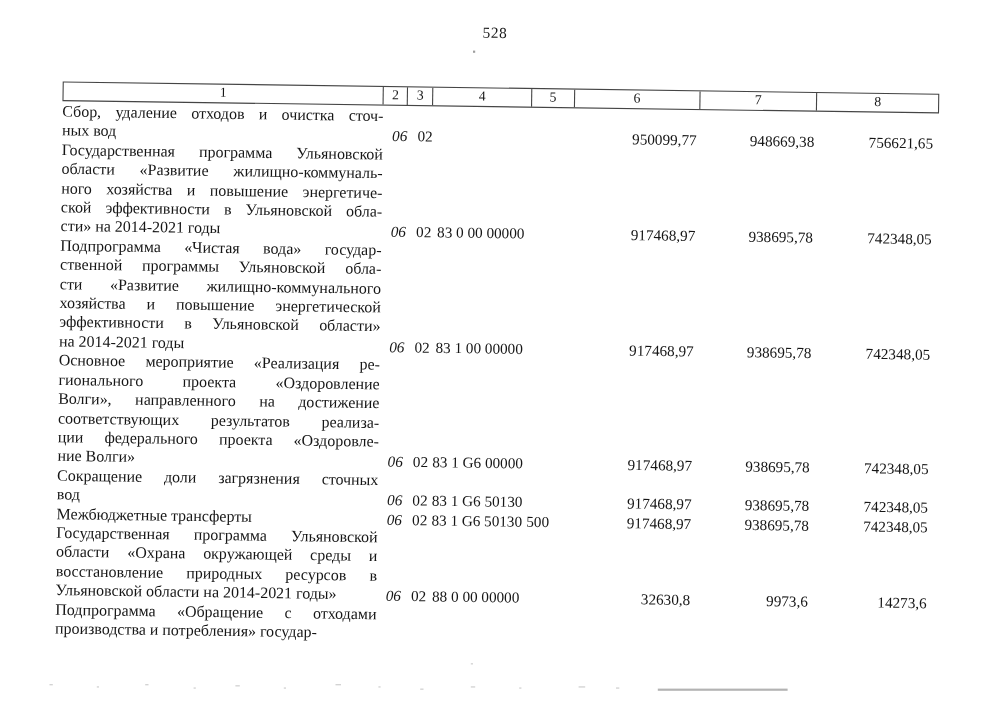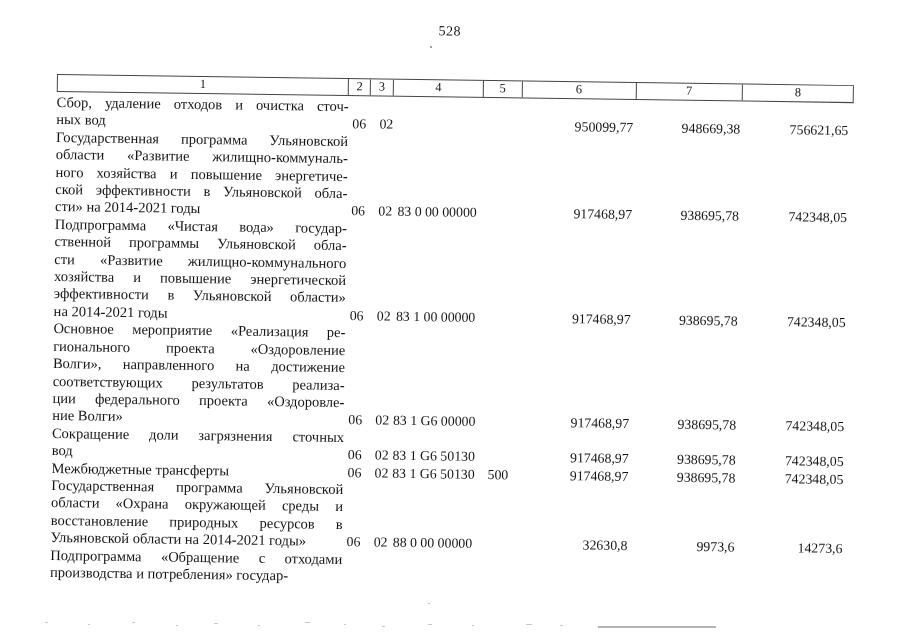--- a/index.html
+++ b/index.html
@@ -12,24 +12,24 @@
   .sheet{position:absolute;left:57px;top:74px;width:797px;}
   .thead{display:flex;height:18px;border:1.5px solid #454545;box-sizing:border-box;background:#fff;}
   .th{box-sizing:border-box;border-right:1.4px solid #454545;font-size:12.5px;line-height:15px;text-align:center;overflow:hidden;}
   .th:last-child{border-right:none;}
   .th1{width:292px;} .th2{width:22px;} .th3{width:23px;} .th4{width:90px;}
   .th5{width:39px;} .th6{width:114px;} .th7{width:107px;} .th8{width:110px;}
   .tbody{padding-top:2px;}
   .row{display:flex;align-items:flex-end;}
   .c{box-sizing:border-box;font-size:13.8px;line-height:17.4px;}
   .c1{width:292px;font-size:14.5px;}
-  .c2{width:22px;text-align:center;}
+  .c2{width:22px;text-align:right;font-style:italic;}
   .c3{width:23px;text-align:right;}
   .c4{width:90px;text-align:center;white-space:nowrap;}
-  .c5{width:39px;text-align:center;}
+  .c5{width:39px;text-align:left;}
   .c6{width:114px;text-align:right;padding-right:3px;}
   .c7{width:107px;text-align:right;padding-right:3px;}
   .c8{width:110px;text-align:right;padding-right:5px;}
   .line{text-align:left;}
   .line.just{text-align:justify;text-align-last:justify;}
   .artifacts i{position:absolute;display:block;background:#c9c9c9;}
   .art-line{left:598px;top:626px;width:118px;height:2px;background:#b3b3b3 !important;}
 </style>
 </head>
 <body>

